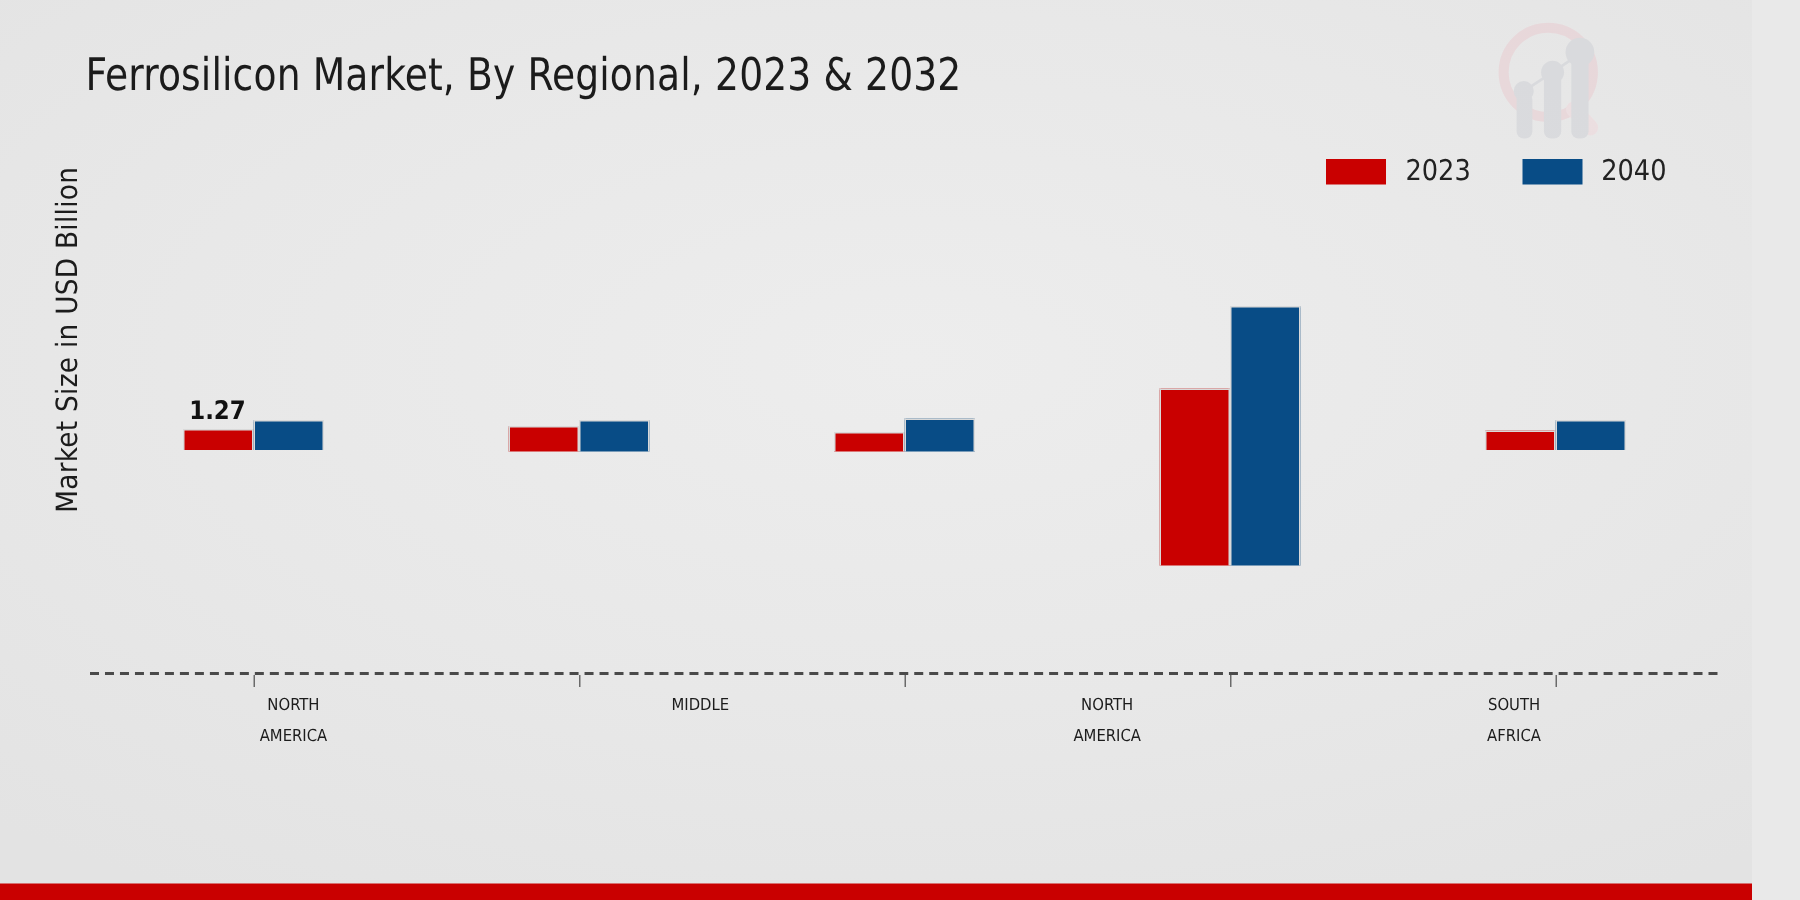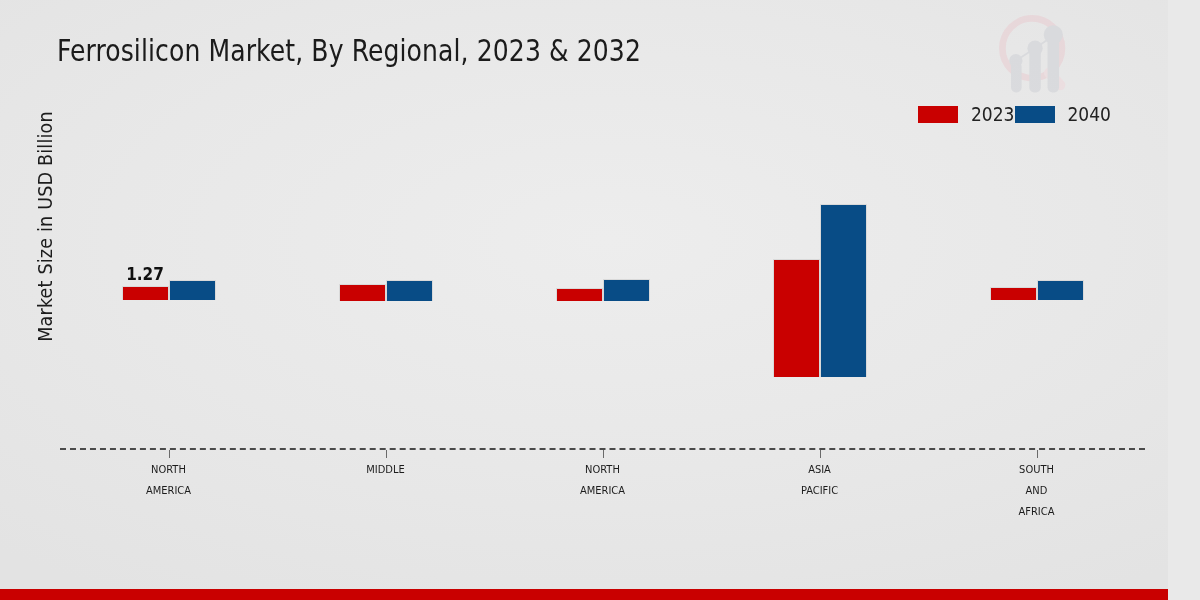--- a/index.html
+++ b/index.html
@@ -25,21 +25,21 @@
   #title {
     position:absolute; left:57px; top:33px;
     font-size:30px; font-weight:400; color:#1b1b1b;
     letter-spacing:.1px; white-space:nowrap;
     font-family:"DejaVu Sans Condensed","Liberation Sans", sans-serif;
     transform:scaleX(.93); transform-origin:left center;
   }
   
   #legend {
     position:absolute; right:57px; top:103px;
-    display:flex; align-items:center; 
+    display:flex; align-items:center; gap:34px;
   }
   .lg-item { display:flex; align-items:center; gap:13px; }
   .lg-swatch { width:40px; height:17px; display:block; }
   .lg-label {
     font-size:19px; color:#222;
     font-family:"DejaVu Sans Condensed","Liberation Sans", sans-serif;
   }
   
   #ylabel {
     position:absolute; left:-155px; top:215px;
@@ -186,25 +186,20 @@
       <span>AMERICA</span>
     </div>
     <div class="xlabel">
       <span>MIDDLE</span>
     </div>
     <div class="xlabel">
       <span>NORTH</span>
       <span>AMERICA</span>
     </div>
     <div class="xlabel">
-      <span>ASIA</span>
-      <span>PACIFIC</span>
-    </div>
-    <div class="xlabel">
       <span>SOUTH</span>
-      <span>AND</span>
       <span>AFRICA</span>
     </div>
   </div>
 
   <div id="footer"></div>
 
 </div>
 
 </body></html>

